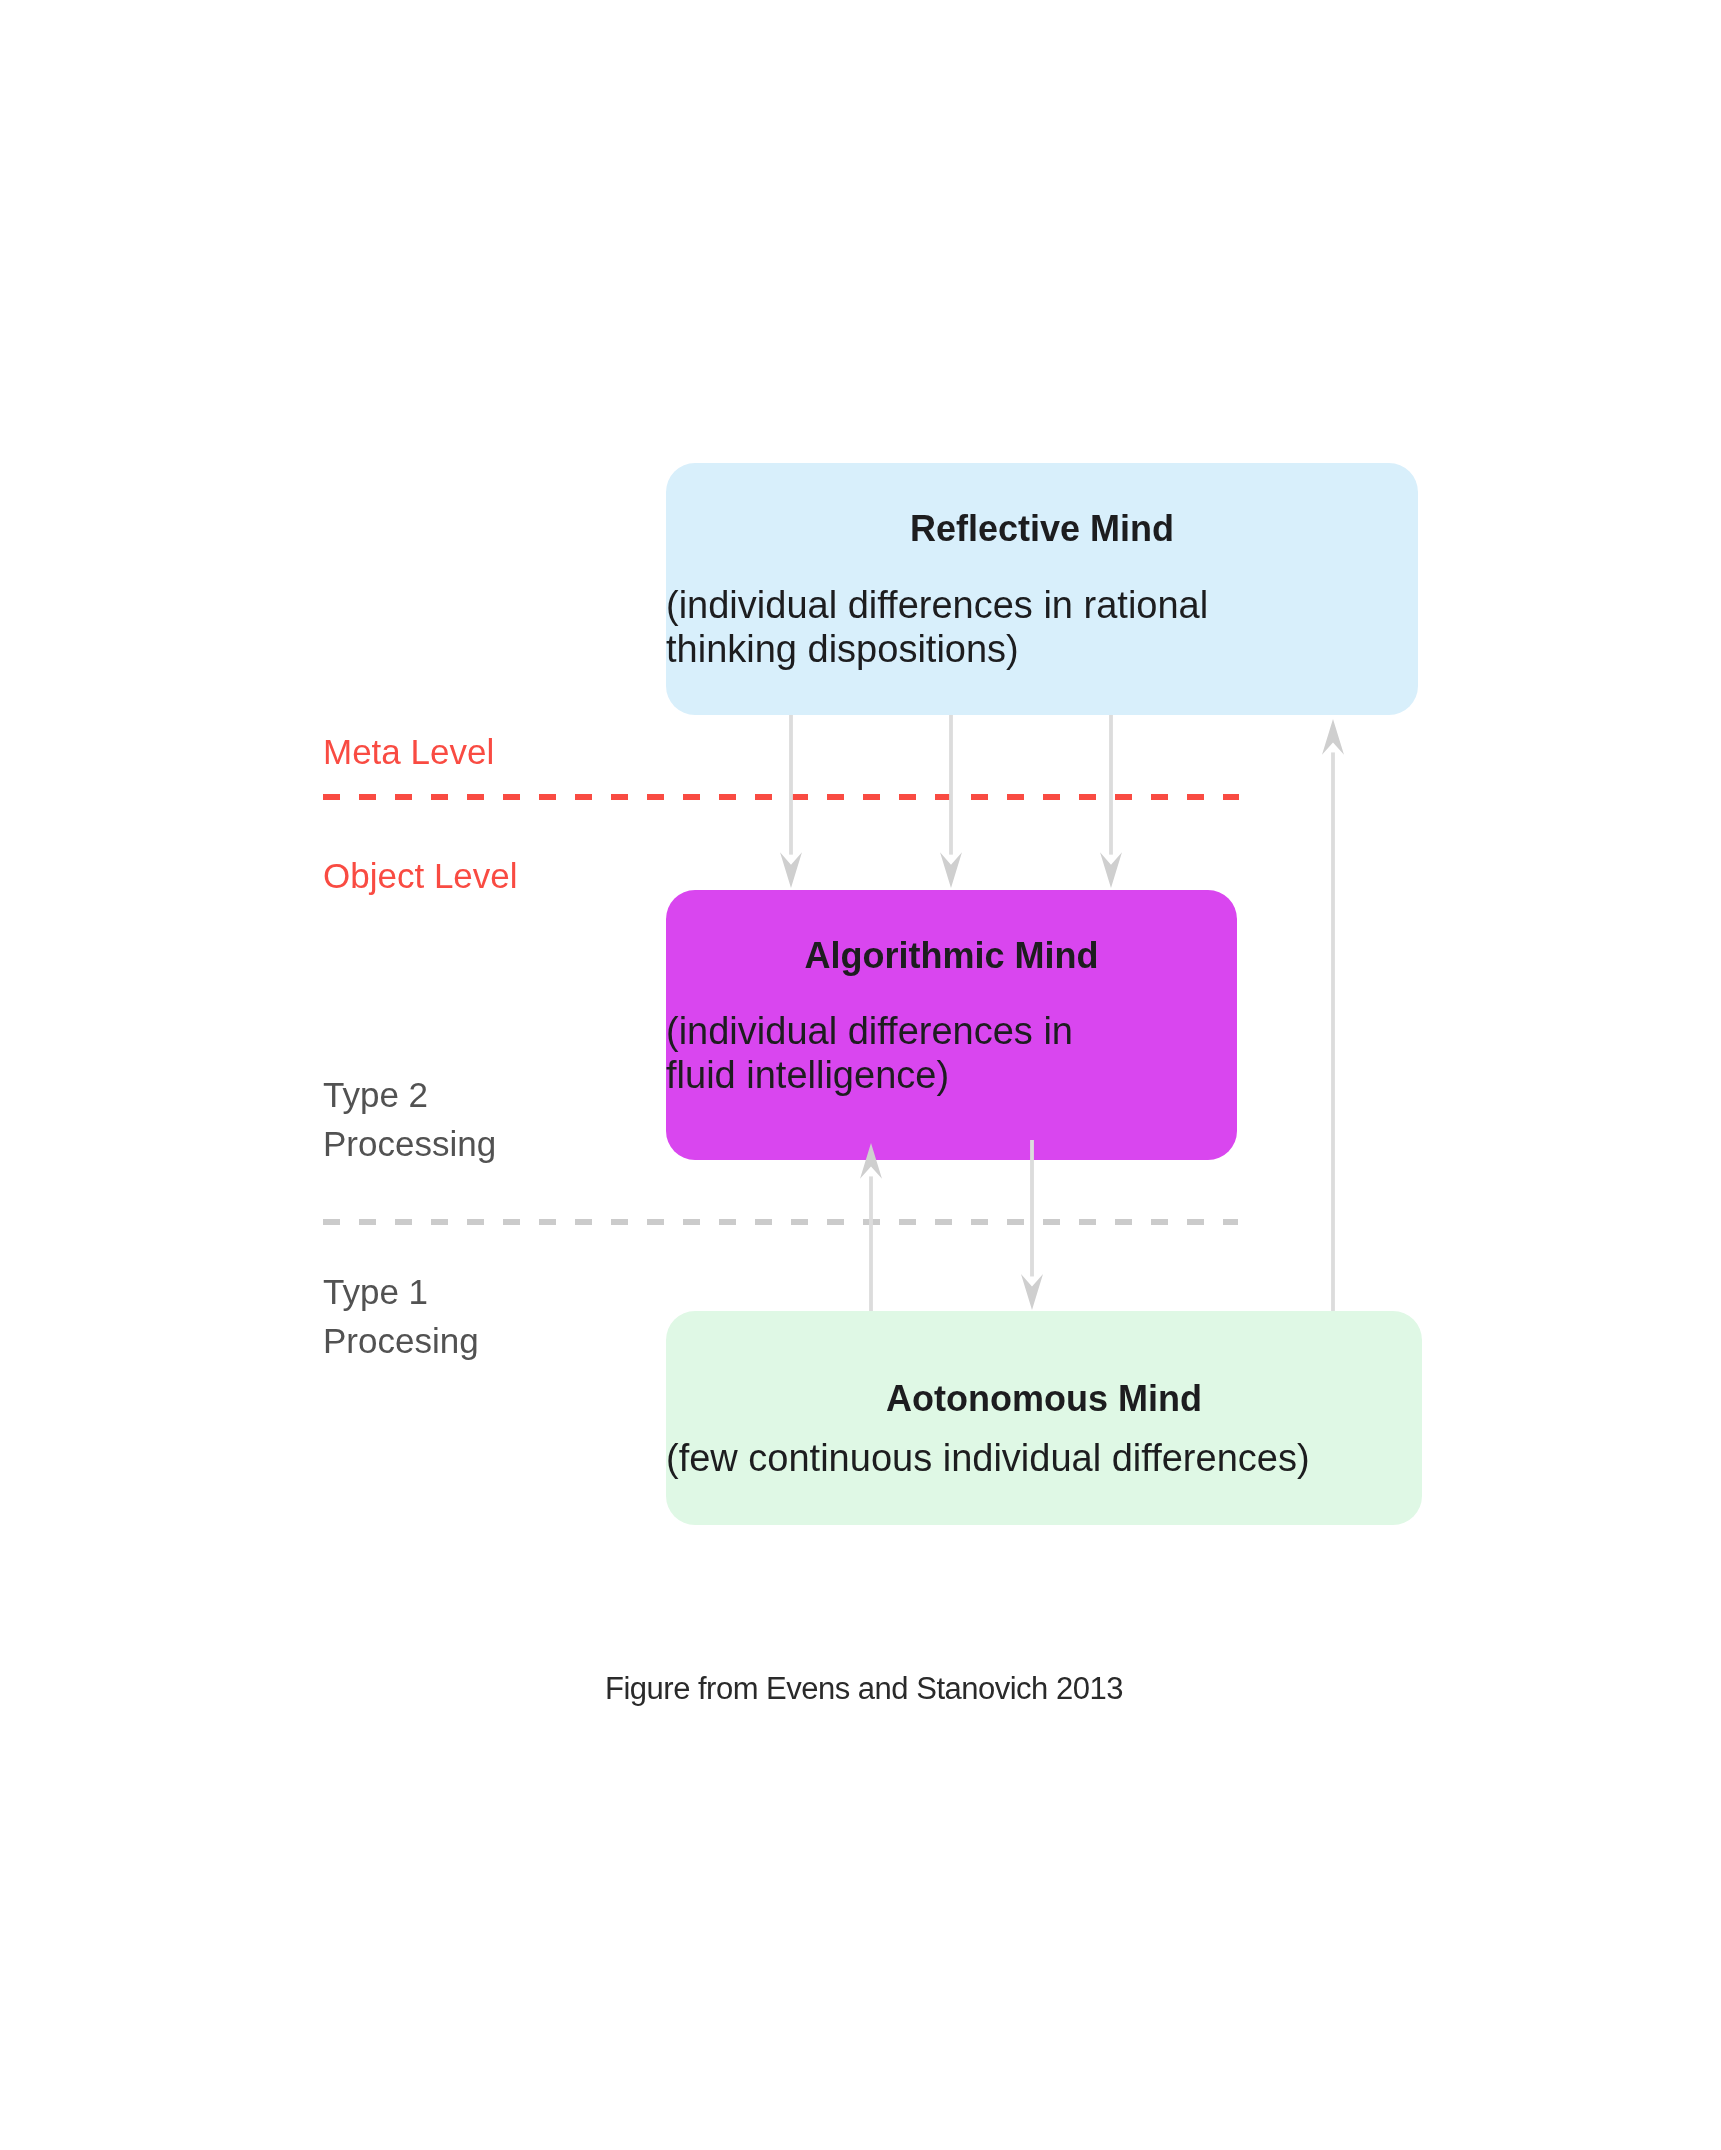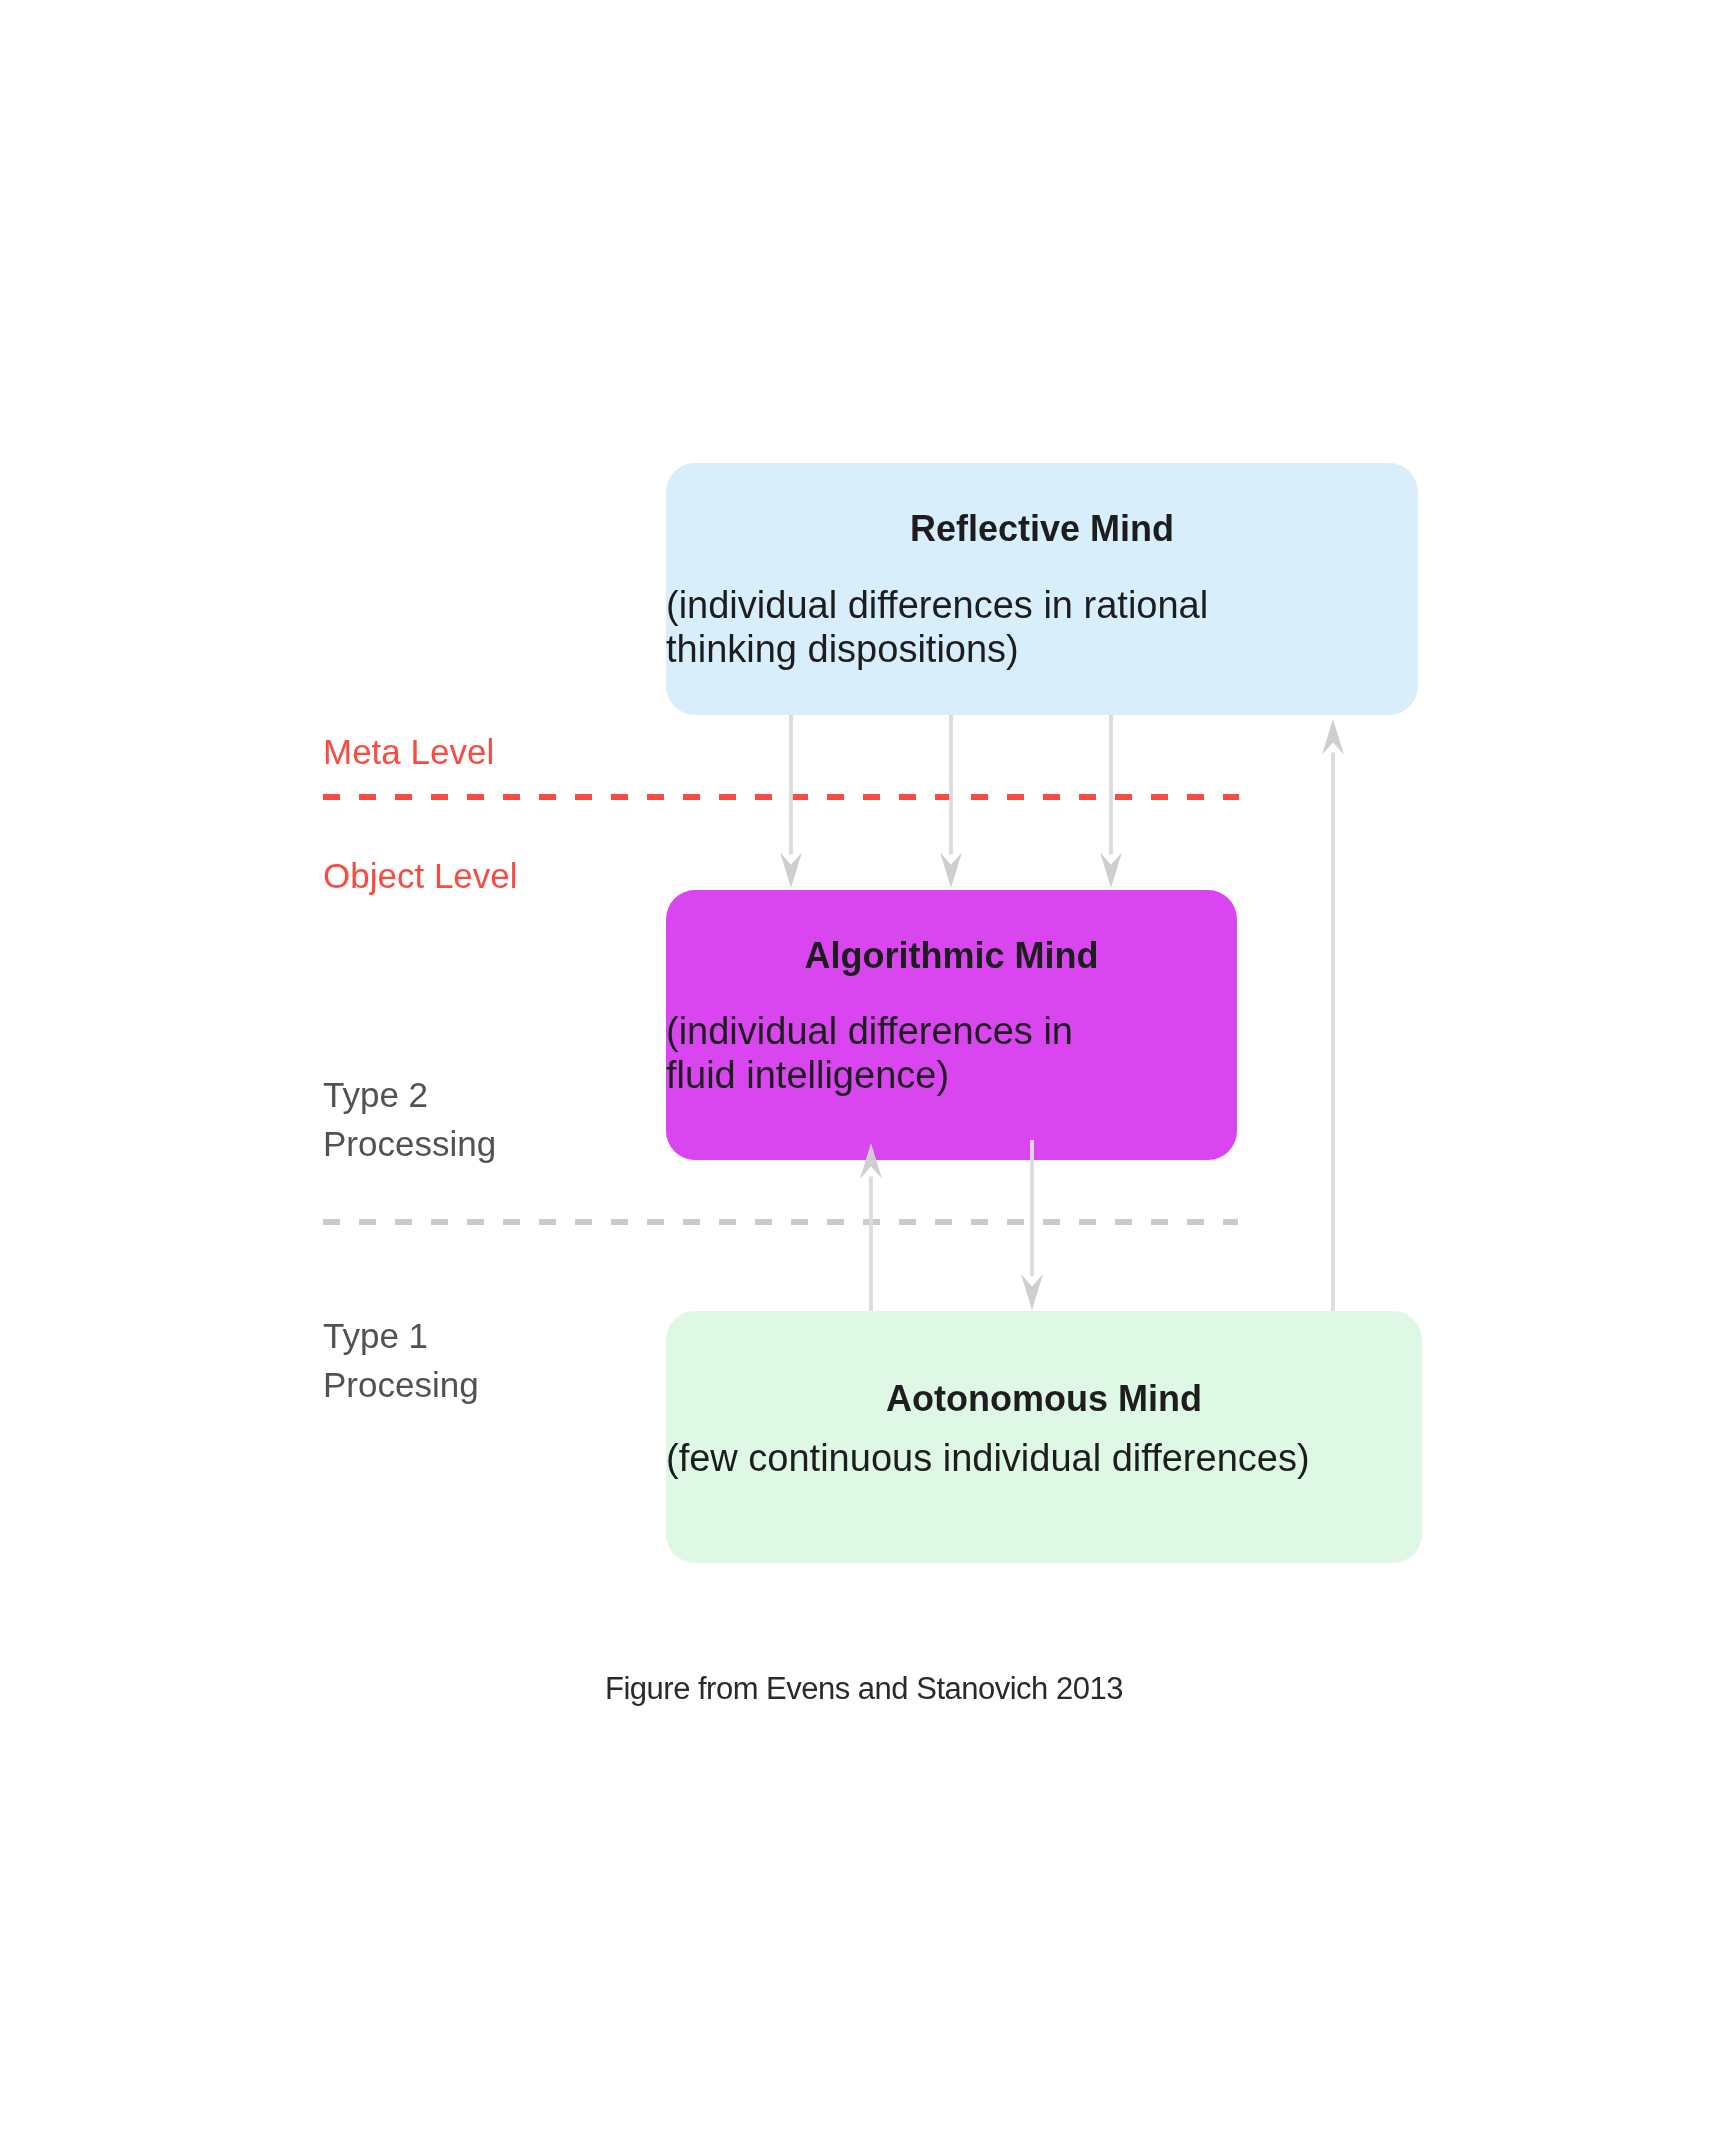--- a/index.html
+++ b/index.html
@@ -3,21 +3,21 @@
 <meta charset="utf-8">
 <style>
   html,body { margin:0; padding:0; background:#ffffff; }
   #canvas {
     position:relative; width:1721px; height:2151px; background:#ffffff; overflow:hidden;
     font-family:"Liberation Sans", sans-serif;
   }
   .box { position:absolute; border-radius:29px; }
   #box-reflective  { left:666px; top:463px;  width:752px; height:252px; background:#D8EFFB; }
   #box-algorithmic { left:666px; top:890px; width:571px; height:270px; background:#d946ef; }
-  #box-autonomous  { left:666px; top:1311px; width:756px; height:252px; background:#DFF8E5; }
+  #box-autonomous  { left:666px; top:1311px; width:756px; height:214px; background:#DFF8E5; }
 
   .box-title {
     position:absolute; left:0; width:100%; text-align:center;
     font-weight:bold; font-size:36px; line-height:1; color:#1d1d1f; white-space:nowrap;
   }
   .box-sub {
     position:absolute; left:0; width:100%; 
     font-size:38px; line-height:44px; color:#1d1d1f; white-space:nowrap;
   }
   #box-reflective  .box-title { top:48px; }
@@ -28,21 +28,21 @@
   #box-autonomous  .box-sub   { top:125px; }
 
   .side-label {
     position:absolute; left:323px; font-size:35px; line-height:1.25; white-space:nowrap;
   }
   .red-label  { color:#F94B42; }
   .gray-label { color:#525252; line-height:49px; }
   #label-meta   { top:730px; }
   #label-object { top:854px; }
   #label-type2  { top:1070px; }
-  #label-type1  { top:1267px;margin-top:44px; }
+  #label-type1  { top:1267px; }
 
   .dash-line { position:absolute; height:5.7px; }
   #dash-red {
     left:323px; top:794px; width:916px;
     background:repeating-linear-gradient(90deg, #F94B42 0 17px, transparent 17px 36px);
   }
   #dash-gray {
     left:323px; top:1219px; width:915px;
     background:repeating-linear-gradient(90deg, #CBCBCB 0 17px, transparent 17px 36px);
   }

